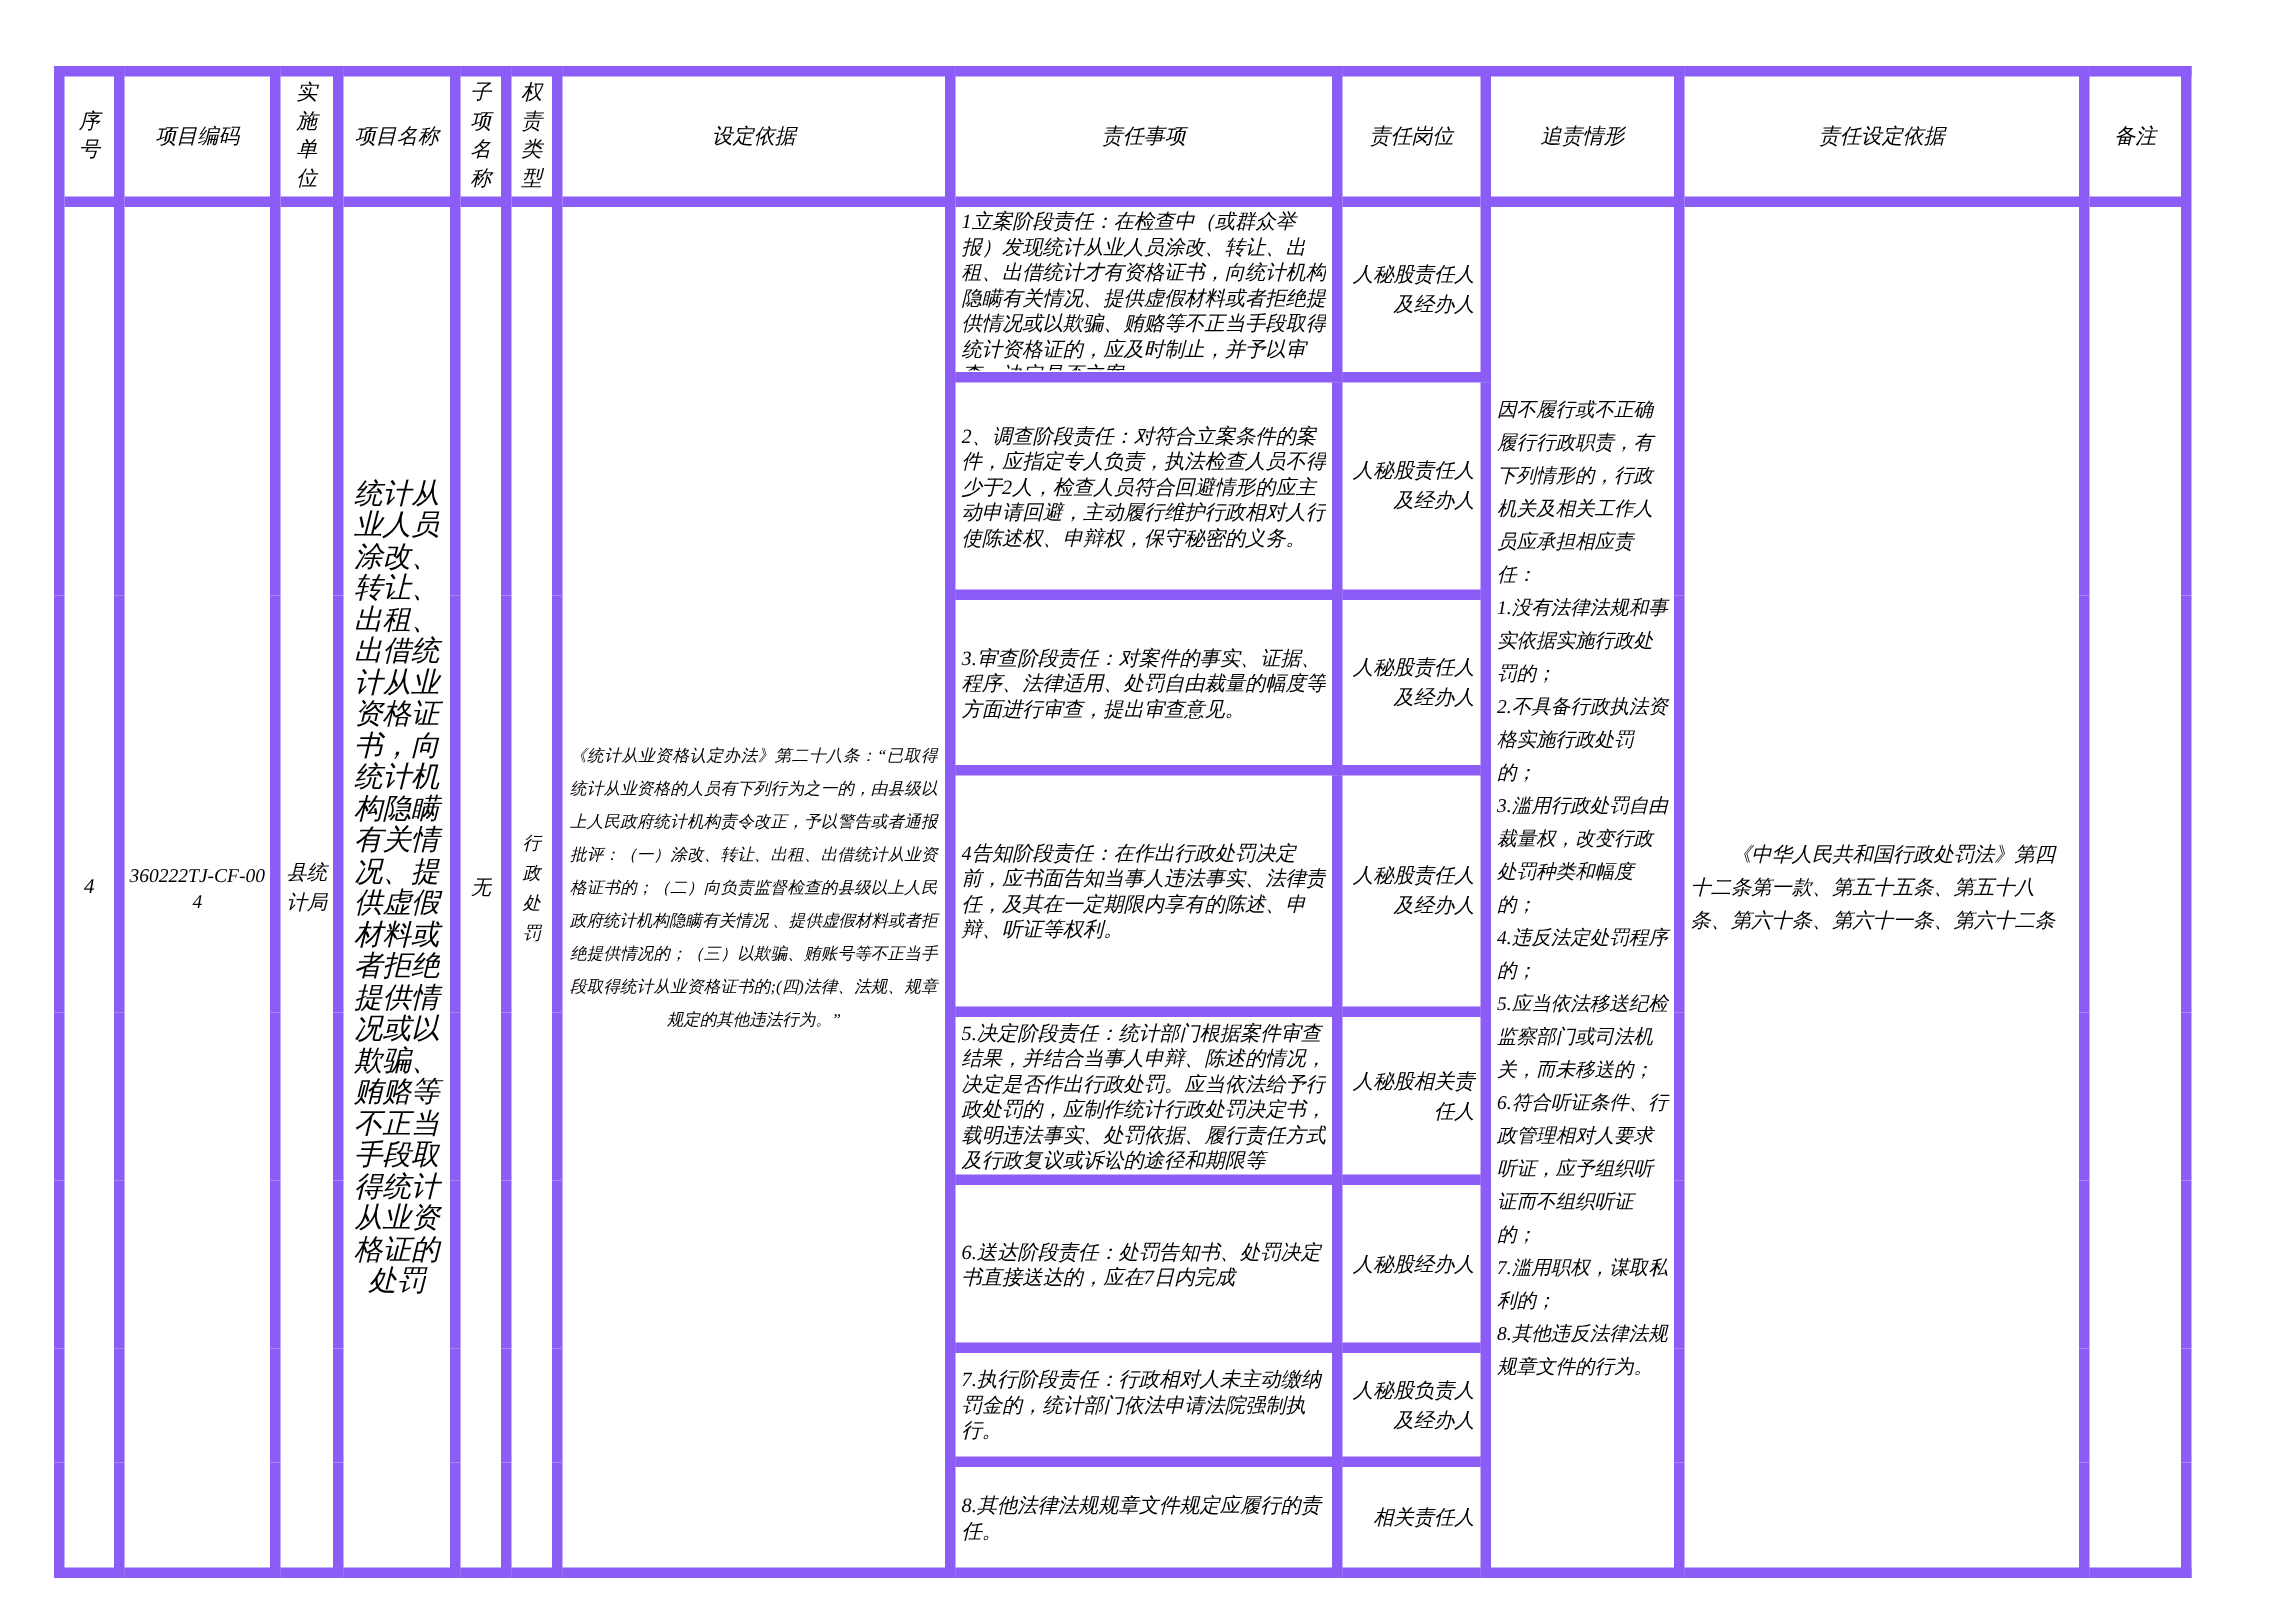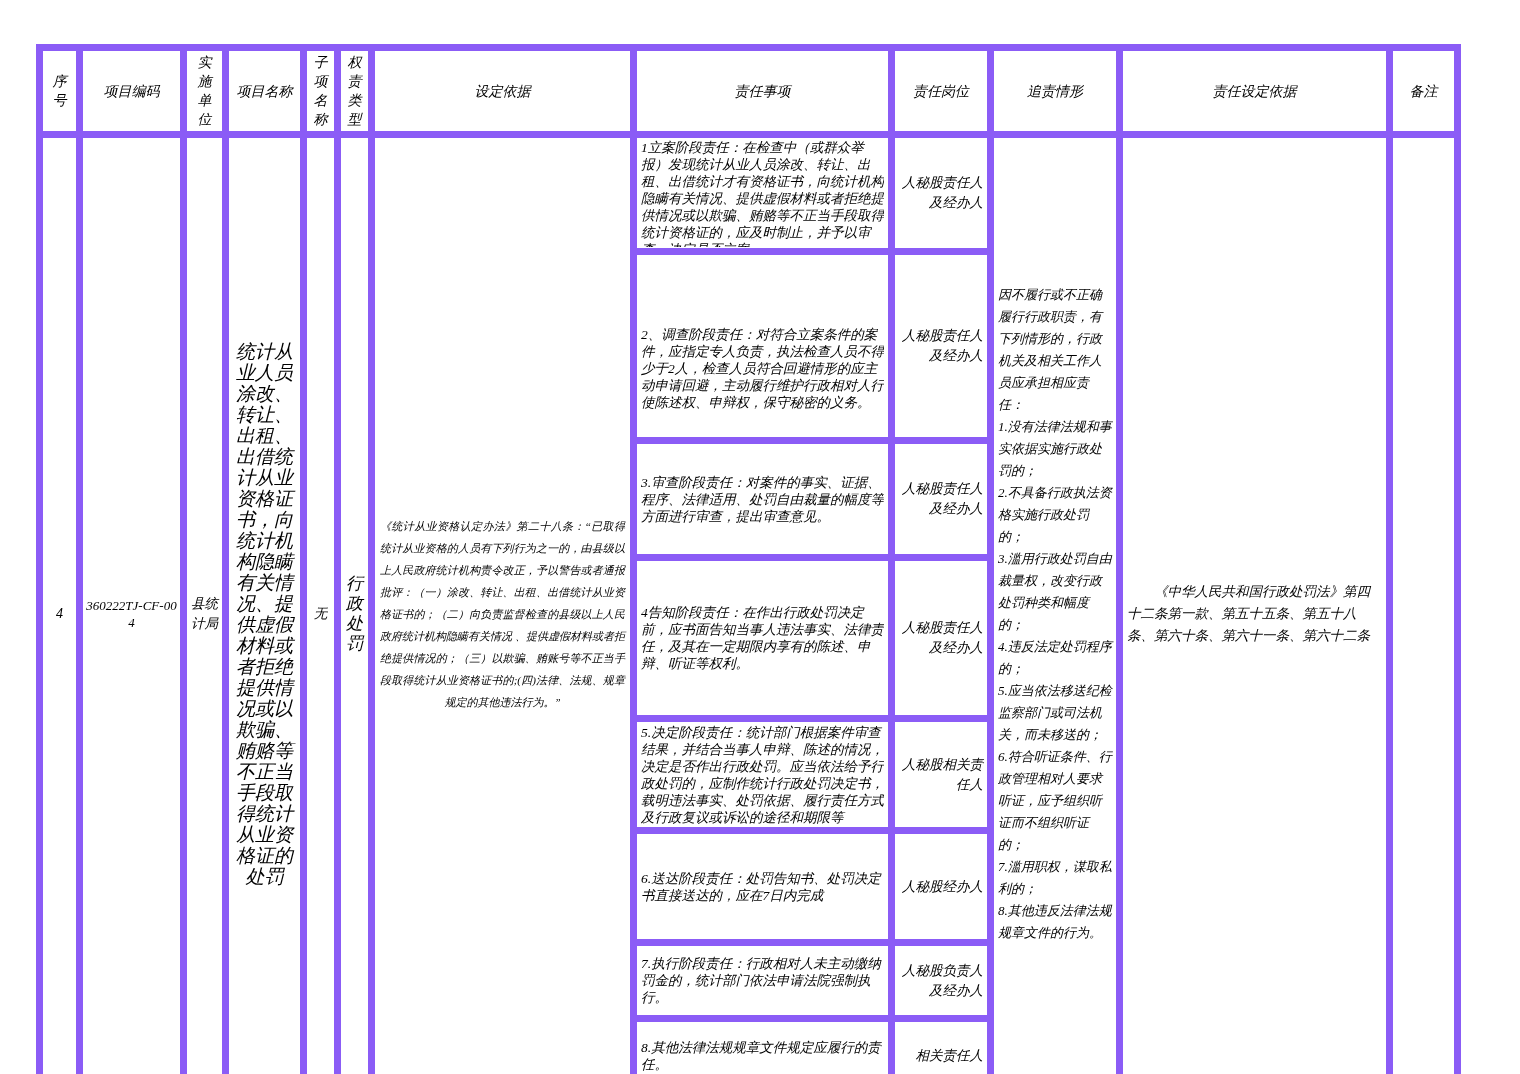--- a/index.html
+++ b/index.html
@@ -46,41 +46,41 @@
     line-height:19px;
   }
   
   tr.r1{height:112px;} tr.r2{height:140px;} tr.r3{height:112px;} tr.r4{height:156px;}
   tr.r5{height:107px;} tr.r6{height:107px;} tr.r7{height:71px;}  tr.r8{height:69px;}
   td.c-seq{font-size:14px;text-align:center;}
   td.c-code{font-size:13px;text-align:center;padding:16px 1px;letter-spacing:0;}
   td.c-unit{font-size:13.5px;text-align:center;line-height:20px;}
   td.c-name{font-size:19px;text-align:center;line-height:21px;padding:10px 3px;}
   td.c-sub{font-size:13.5px;text-align:center;}
-  td.c-type{font-size:17px;text-align:center;line-height:20px;margin-left:40px;}
+  td.c-type{font-size:12px;text-align:center;line-height:20px;margin-left:40px;}
   td.c-basis{
     font-size:11px;
     line-height:22px;
     text-align:justify;
     text-align-last:center;
     padding:2px 5px;
   }
   td.c-duty{
     text-align:left;
     font-size:13.5px;
     line-height:17px;
     padding:1px 4px;
   }
   td.c-duty .clipbox{
     display:flex;
     flex-direction:column;
     overflow:hidden;
   }
   td.c-duty .clipbox > div{margin:auto 0;}
-  .h1{height:108px;} .h2{height:136px;margin-top:44px;} .h3{height:108px;} .h4{height:152px;}
+  .h1{height:108px;} .h2{height:136px;} .h3{height:108px;} .h4{height:152px;}
   .h5{height:103px;} .h6{height:103px;} .h7{height:67px;}  .h8{height:65px;}
   td.c-post{
     text-align:right;
     font-size:13.5px;
     line-height:20px;
   }
   td.c-account{
     text-align:left;
     font-size:13px;
     line-height:22px;

